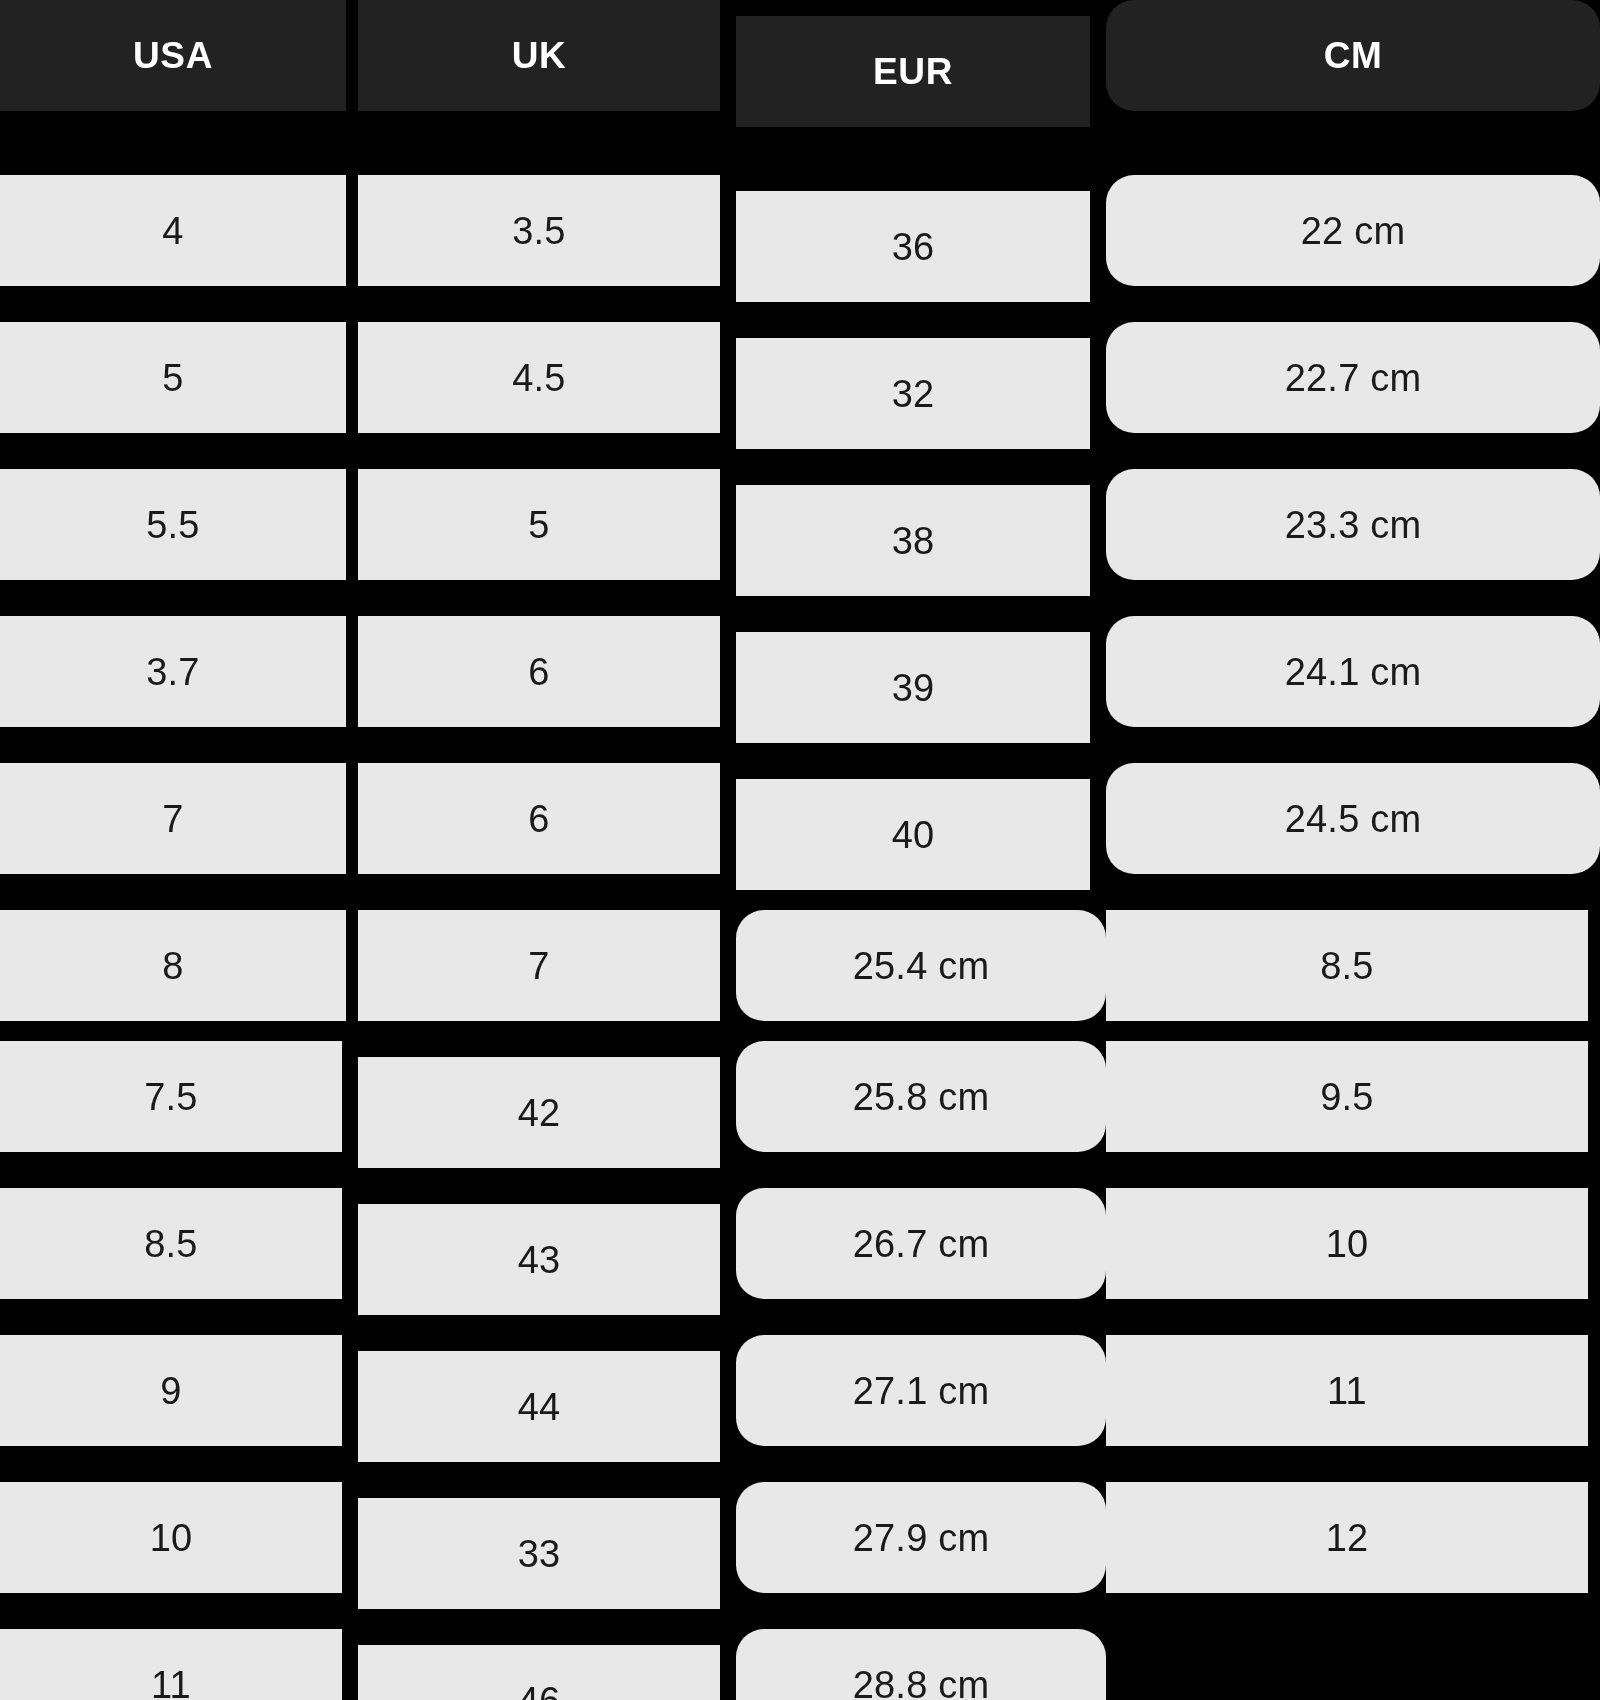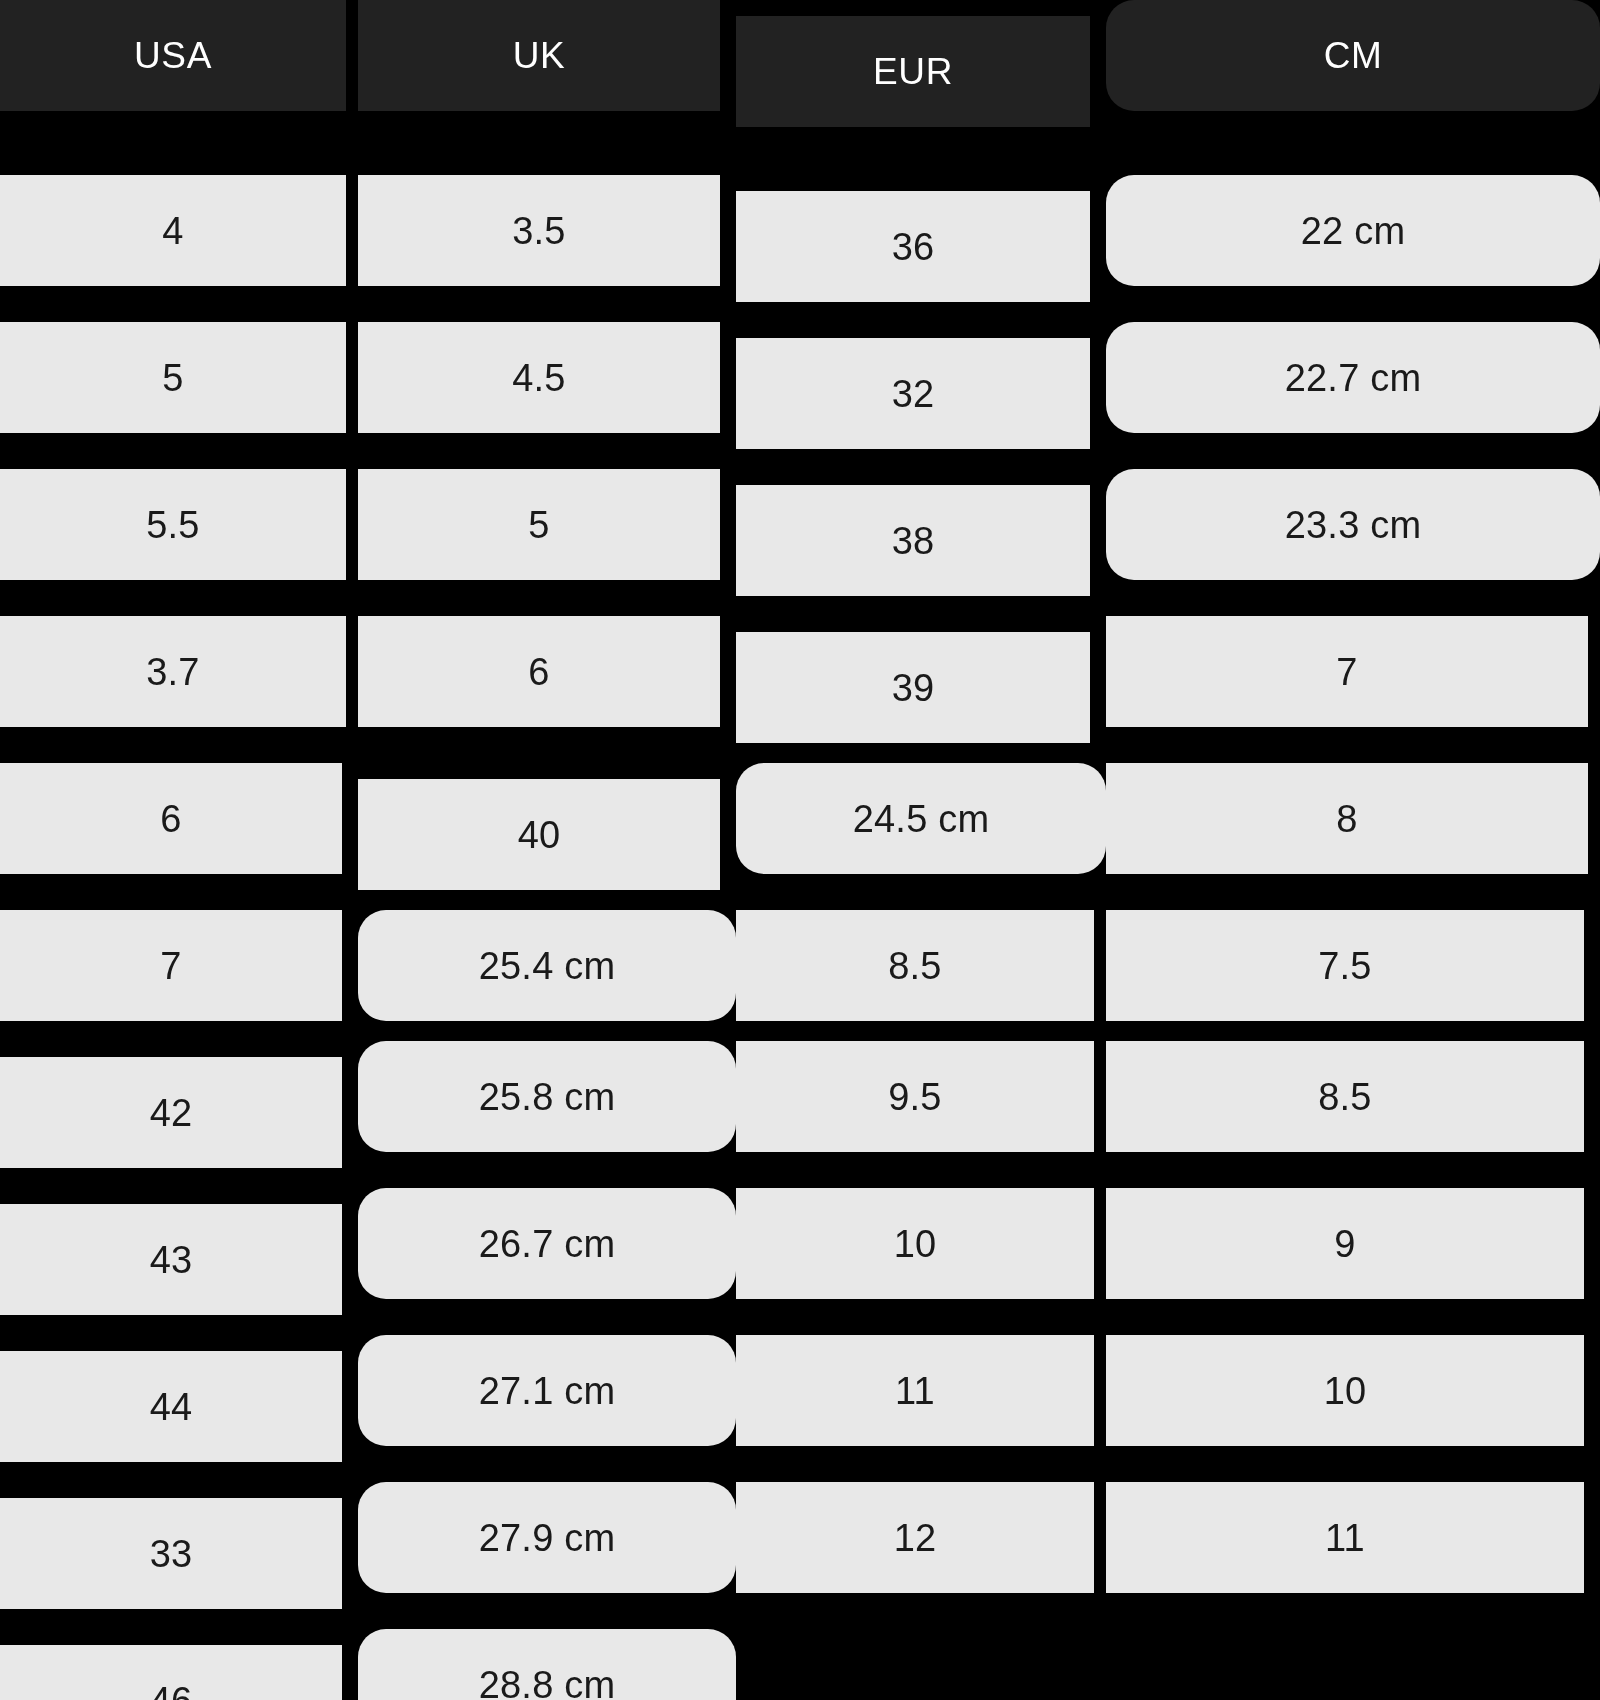--- a/index.html
+++ b/index.html
@@ -47,21 +47,21 @@
   }
 
   .cell.col-0 { border-right-width: 12px; }
   .cell.col-1 { border-right-width: 16px; }
   .cell.col-2 { border-right-width: 16px; margin-top: 16px; }
   .cell.col-3 { border-right-width: 0; border-radius: 28px; }
 
   .cell.header {
     background: #222222;
     color: #ffffff;
-    font-weight: 400;
+    font-weight: 700;
     font-size: 37px;
     letter-spacing: 0.6px;
   }
 
   
   .header-spacer {
     grid-column: 1 / -1;
     height: 8px;
     background: #000000;
   }
@@ -84,20 +84,21 @@
       <div class="cell col-1">4.5</div>
       <div class="cell col-2">32</div>
       <div class="cell col-3">22.7 cm</div>
       <div class="cell col-0">5.5</div>
       <div class="cell col-1">5</div>
       <div class="cell col-2">38</div>
       <div class="cell col-3">23.3 cm</div>
       <div class="cell col-0">3.7</div>
       <div class="cell col-1">6</div>
       <div class="cell col-2">39</div>
+      <div class="cell col-3">24.1 cm</div>
       <div class="cell col-0">7</div>
       <div class="cell col-1">6</div>
       <div class="cell col-2">40</div>
       <div class="cell col-3">24.5 cm</div>
       <div class="cell col-0">8</div>
       <div class="cell col-1">7</div>
       <div class="cell col-3">25.4 cm</div>
       <div class="cell col-0">8.5</div>
       <div class="cell col-1">7.5</div>
       <div class="cell col-2">42</div>

